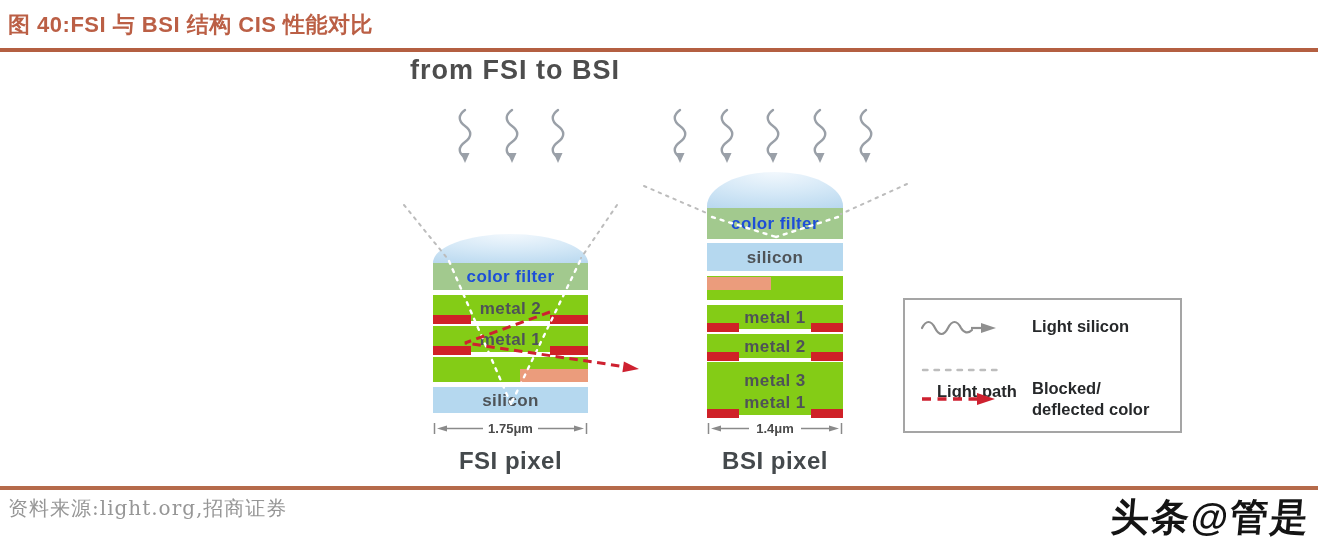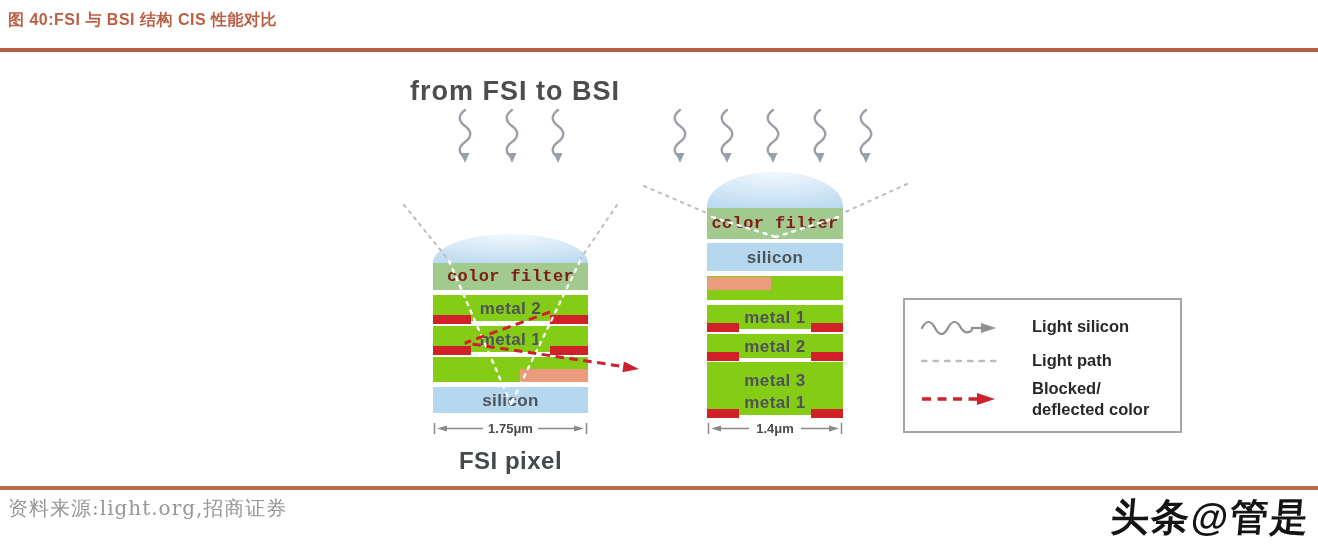--- a/index.html
+++ b/index.html
@@ -3,34 +3,34 @@
 <meta charset="utf-8">
 <style>
   html,body{margin:0;padding:0;background:#ffffff;}
   .page{
     position:relative;width:1318px;height:550px;background:#ffffff;
     font-family:"Liberation Sans","DejaVu Sans",sans-serif;overflow:hidden;
   }
   
   .fig-title{
     position:absolute;left:8px;top:10px;margin:0;
-    font-size:16px;font-weight:bold;color:#bb5f45;letter-spacing:0.5px;
+    font-size:22px;font-weight:bold;color:#bb5f45;letter-spacing:0.5px;
   }
   .title-rule{position:absolute;left:0;top:48px;width:1318px;height:4px;background:#b45f41;}
   
   .diagram-title{
-    position:absolute;left:410px;top:76px;
+    position:absolute;left:410px;top:55px;
     font-size:27px;font-weight:600;color:#4d4d4d;letter-spacing:1px;
   }
   .layer{position:absolute;display:flex;align-items:center;justify-content:center;}
   .layer span{
     font-size:17px;font-weight:600;color:#4e5357;letter-spacing:0.4px;line-height:1;
   }
   .green{background:#a2c98e;}
-  .green span{color:#7f1d1d;font-family:Liberation Mono, monospace;}
+  .green span{color:#1d4ed8;}
   .gray{background:#84cc16;}
   .blue{background:#b5d8ef;}
   .lens{position:absolute;
     background:radial-gradient(ellipse 130% 150% at 50% 0%, #f2f8fd 0%, #d6e9f7 38%, #bcdaf0 72%, #a9cfe9 100%);
   }
   .fsi-lens{left:433px;top:234px;width:155px;height:29px;border-radius:78px 78px 0 0 / 29px 29px 0 0;}
   .bsi-lens{left:707px;top:172px;width:136px;height:36px;border-radius:68px 68px 0 0 / 34px 34px 0 0;}
   .mbar{position:absolute;height:9px;bottom:-3px;background:#cf2127;}
   .salmon{position:absolute;background:#eb9c7c;}
   .pixel-label{
@@ -153,20 +153,21 @@
   <svg class="dim" style="left:707px;top:421px;" width="136" height="17" viewBox="0 0 136 17">
     <line x1="1.5" y1="2" x2="1.5" y2="13" stroke="#8a8a8a" stroke-width="1.5"></line>
     <line x1="134.5" y1="2" x2="134.5" y2="13" stroke="#8a8a8a" stroke-width="1.5"></line>
     <line x1="13" y1="7.5" x2="42" y2="7.5" stroke="#8a8a8a" stroke-width="1.5"></line>
     <polygon points="4,7.5 14,4.5 14,10.5" fill="#8a8a8a"></polygon>
     <line x1="94" y1="7.5" x2="123" y2="7.5" stroke="#8a8a8a" stroke-width="1.5"></line>
     <polygon points="132,7.5 122,4.5 122,10.5" fill="#8a8a8a"></polygon>
     <text x="68" y="12" text-anchor="middle">1.4μm</text>
   </svg>
 
+  <div class="pixel-label" style="left:707px;top:447px;width:136px;">BSI pixel</div>
 
   <svg class="overlay" width="1318" height="550" viewBox="0 0 1318 550">
     <defs>
       <g id="wavy-arrow">
         <path d="M 0,0 c -7,5 -7,11 0,16 c 7,5 7,11 0,16 c -7,5 -7,11 0,15" fill="none" stroke="#9aa0a8" stroke-width="2.4" stroke-linecap="round"></path>
         <path d="M -4.5,43 L 4.5,43 L 0,53 Z" fill="#9aa0a8"></path>
       </g>
     </defs>
 
     <use href="#wavy-arrow" x="465" y="110"></use>
@@ -198,21 +199,21 @@
   <div class="legend">
     <div class="legend-row" style="top:14px;height:26px;">
       <svg width="95" height="22" viewBox="0 0 95 22">
         <path d="M 3,12 c 4,-8 9,-8 13,0 c 4,8 9,8 13,0 c 4,-8 9,-8 13,0 c 3,5 7,6 11,2" fill="none" stroke="#8f8f8f" stroke-width="2.2" stroke-linecap="round"></path>
         <line x1="52" y1="12" x2="64" y2="12" stroke="#8f8f8f" stroke-width="2.2"></line>
         <polygon points="62,7 62,17 77,12" fill="#8f8f8f"></polygon>
       </svg>
       <div class="legend-label">Light silicon</div>
     </div>
 
-    <div class="legend-row" style="top:48px;height:26px;">
+    <div class="legend-row" style="top:59px;height:26px;flex-direction:column;">
       <svg width="95" height="22" viewBox="0 0 95 22">
         <line x1="3" y1="11" x2="80" y2="11" stroke="#bdbdbd" stroke-width="2.4" stroke-dasharray="4.5 7" stroke-linecap="round"></line>
       </svg>
       <div class="legend-label">Light path</div>
     </div>
 
     <div class="legend-row" style="top:76px;height:46px;align-items:center;">
       <svg width="95" height="22" viewBox="0 0 95 22">
         <line x1="3" y1="11" x2="58" y2="11" stroke="#ce2130" stroke-width="3.4" stroke-dasharray="9 6.5"></line>
         <polygon points="58,5 58,17 76,11" fill="#ce2130"></polygon>

